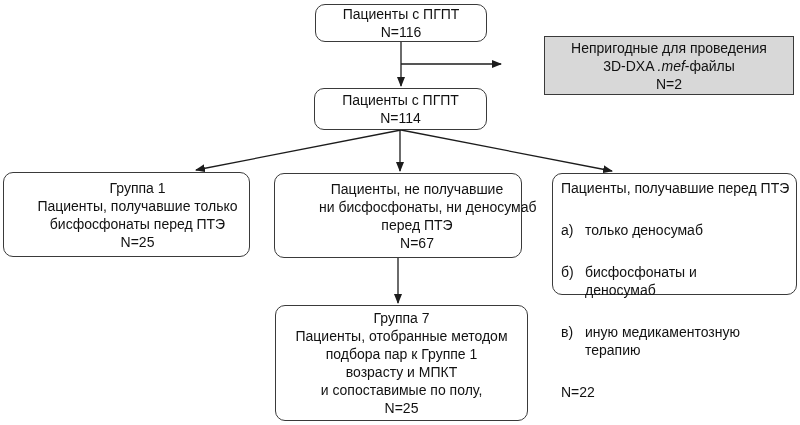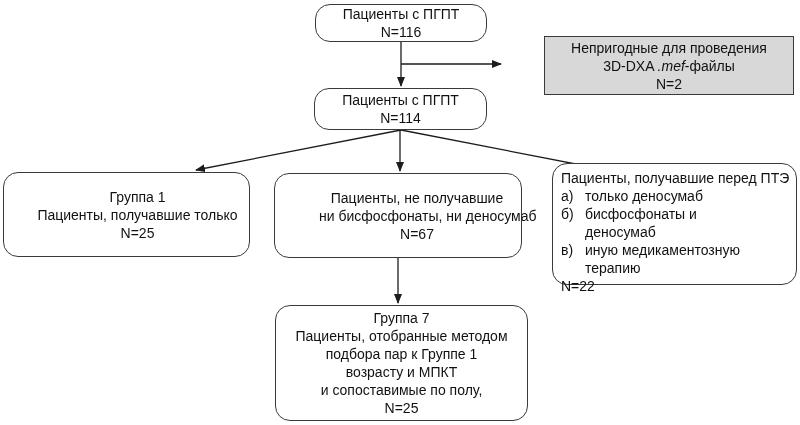--- a/index.html
+++ b/index.html
@@ -15,21 +15,21 @@
   .connectors {
     position: absolute;
     left: 0; top: 0;
     width: 800px; height: 425px;
     pointer-events: none;
   }
   .box {
     position: absolute;
     box-sizing: border-box;
     border: 1.4px solid #3a3a3a;
-    border-radius: 15px;
+    border-radius: 10px;
     background: #ffffff;
     display: flex;
     flex-direction: column;
     justify-content: center;
     text-align: center;
     font-size: 14px;
     line-height: 18px;
     padding: 2px 6px;
   }
   .box.gray {
@@ -87,30 +87,32 @@
   </div>
 
   <div class="box" style="left:314px; top:88px; width:173px; height:42px;">
     <div class="ln">Пациенты с ПГПТ</div>
     <div class="ln">N=114</div>
   </div>
 
   <div class="box" style="left:3px; top:172px; width:247px; height:85px;padding-left:28px;">
     <div class="ln">Группа 1</div>
     <div class="ln">Пациенты, получавшие только</div>
+    <div class="ln">бисфосфонаты перед ПТЭ</div>
     <div class="ln">N=25</div>
   </div>
 
   <div class="box" style="left:274px; top:173px; width:248px; height:85px;padding-left:44px;">
     <div class="ln">Пациенты, не получавшие</div>
     <div class="ln">ни бисфосфонаты, ни деносумаб</div>
+    <div class="ln">перед ПТЭ</div>
     <div class="ln">N=67</div>
   </div>
 
-  <div class="box box-other" style="left:552px; top:163px; width:245px; height:122px;">
+  <div class="box box-other" style="left:552px; top:173px; width:245px; height:122px;gap:24px;">
     <div class="ln">Пациенты, получавшие перед ПТЭ</div>
     <div class="item-row">
       <span>а)</span>
       <span class="item-text">только деносумаб</span>
     </div>
     <div class="item-row">
       <span>б)</span>
       <span class="item-text">бисфосфонаты и деносумаб</span>
     </div>
     <div class="item-row">

